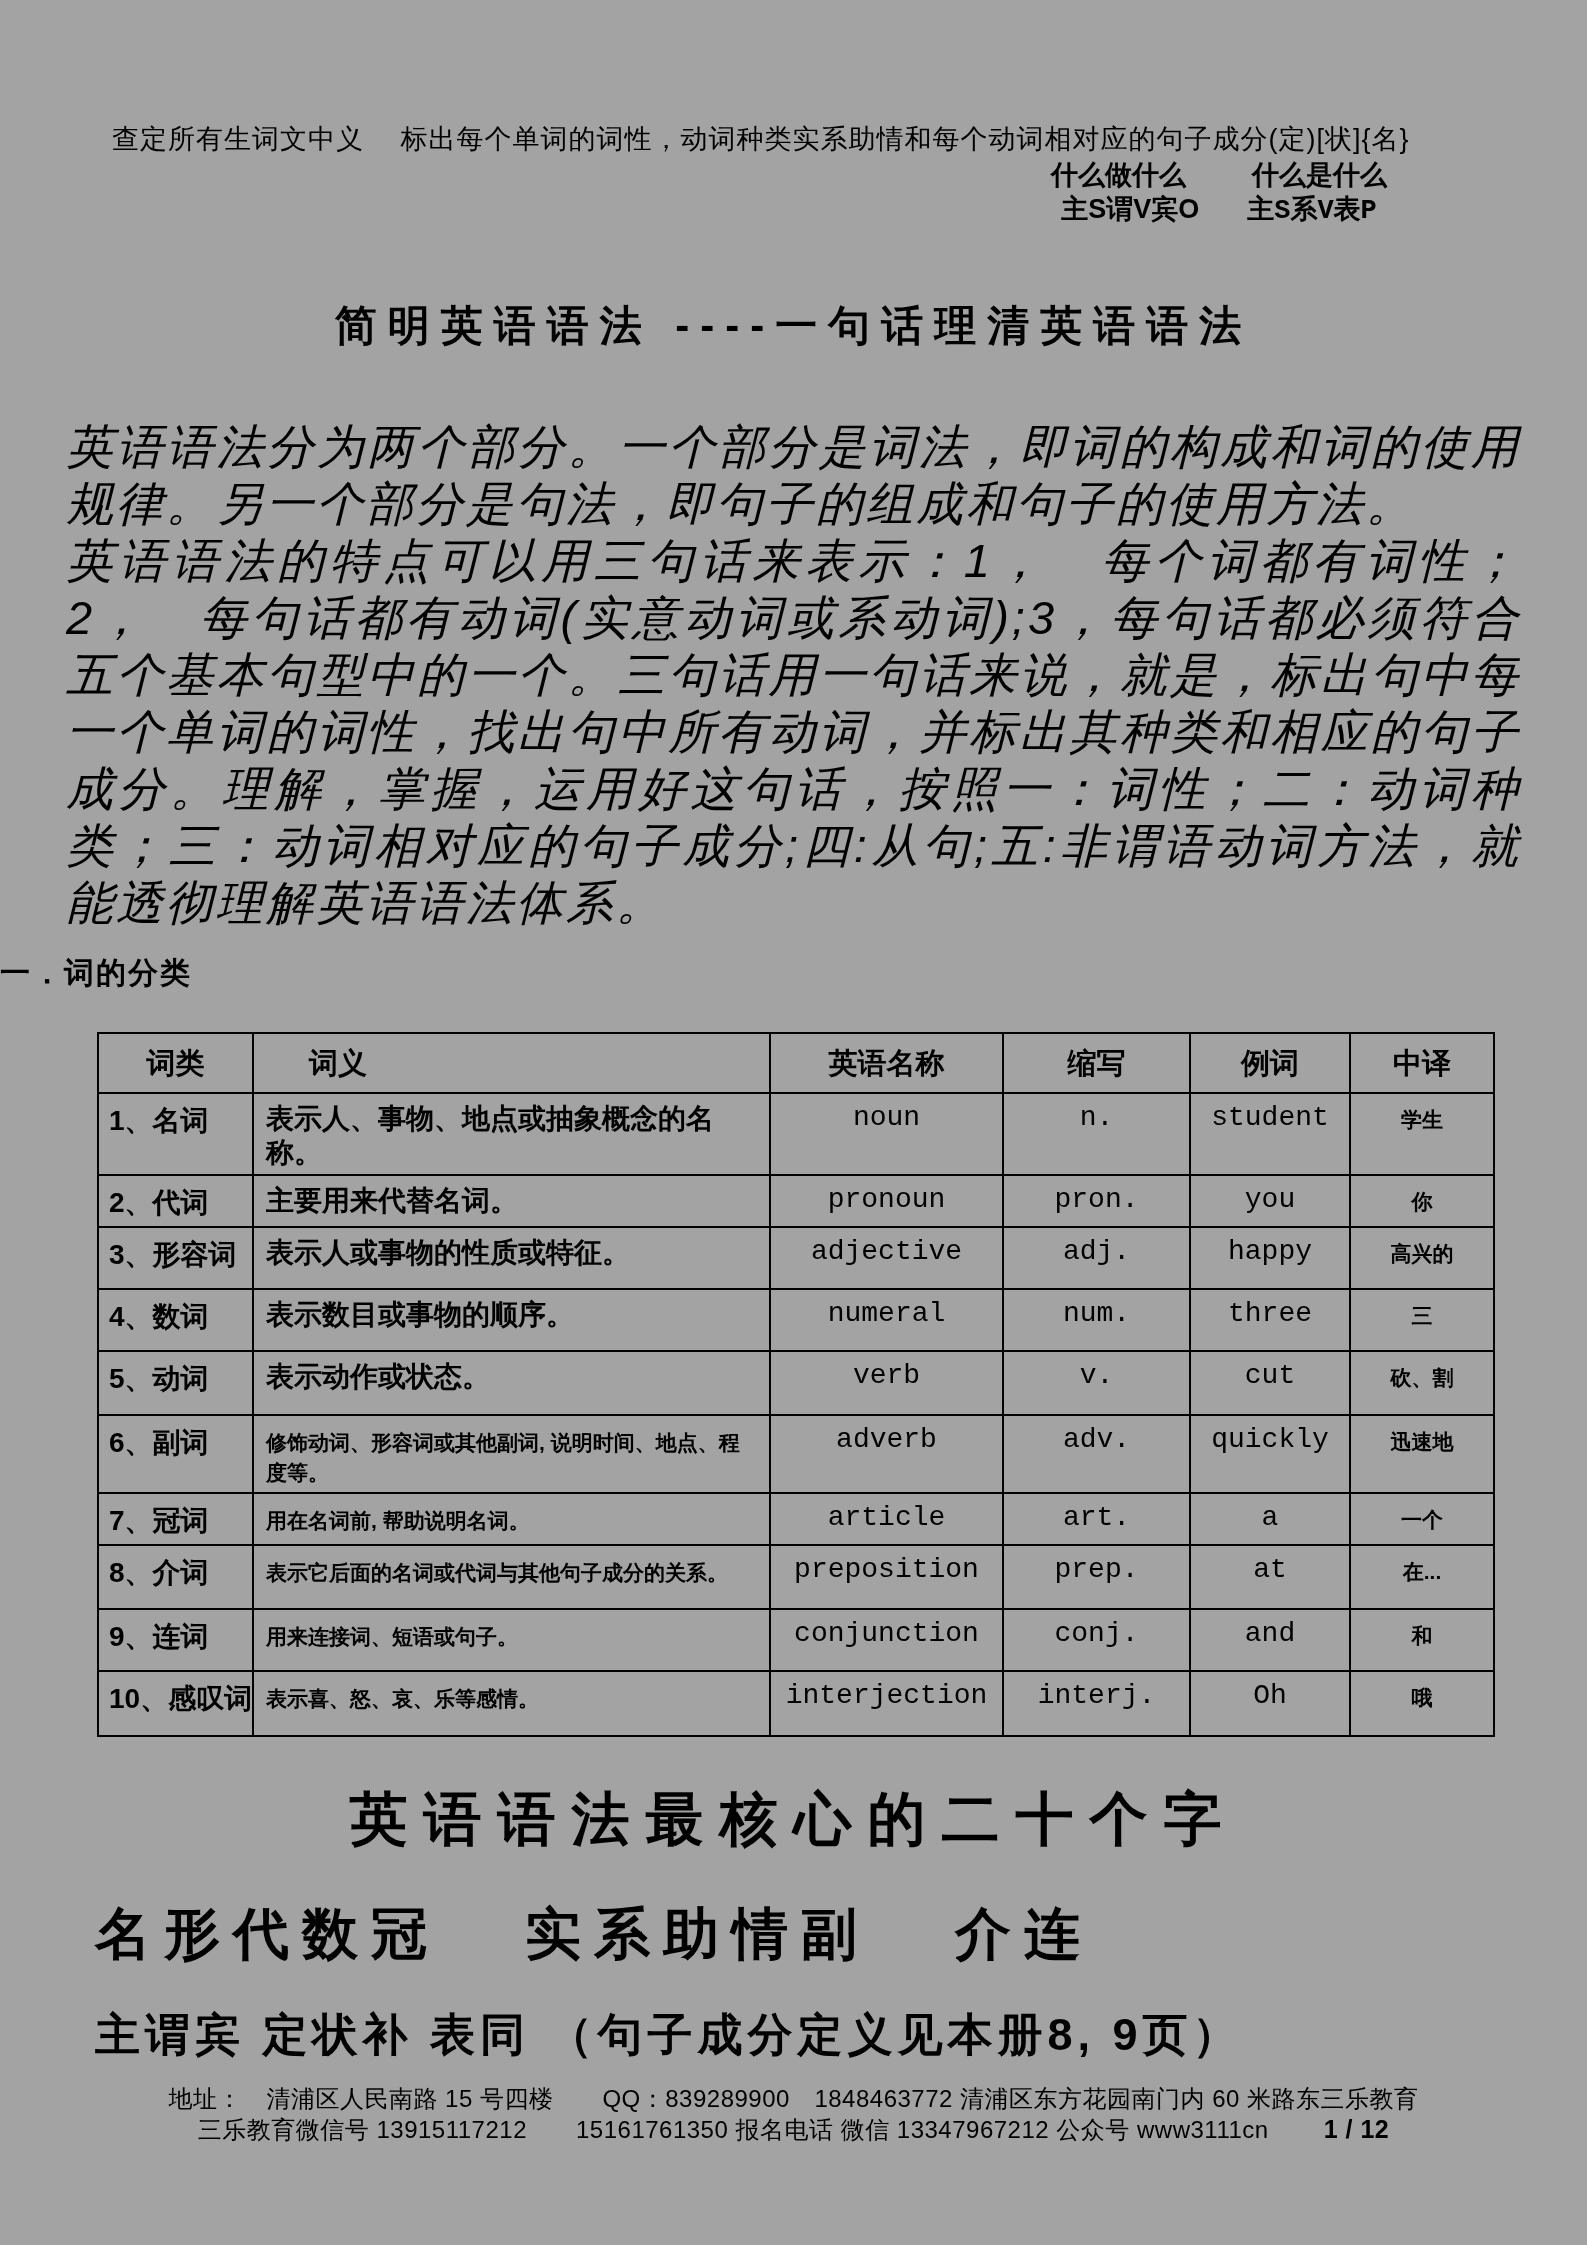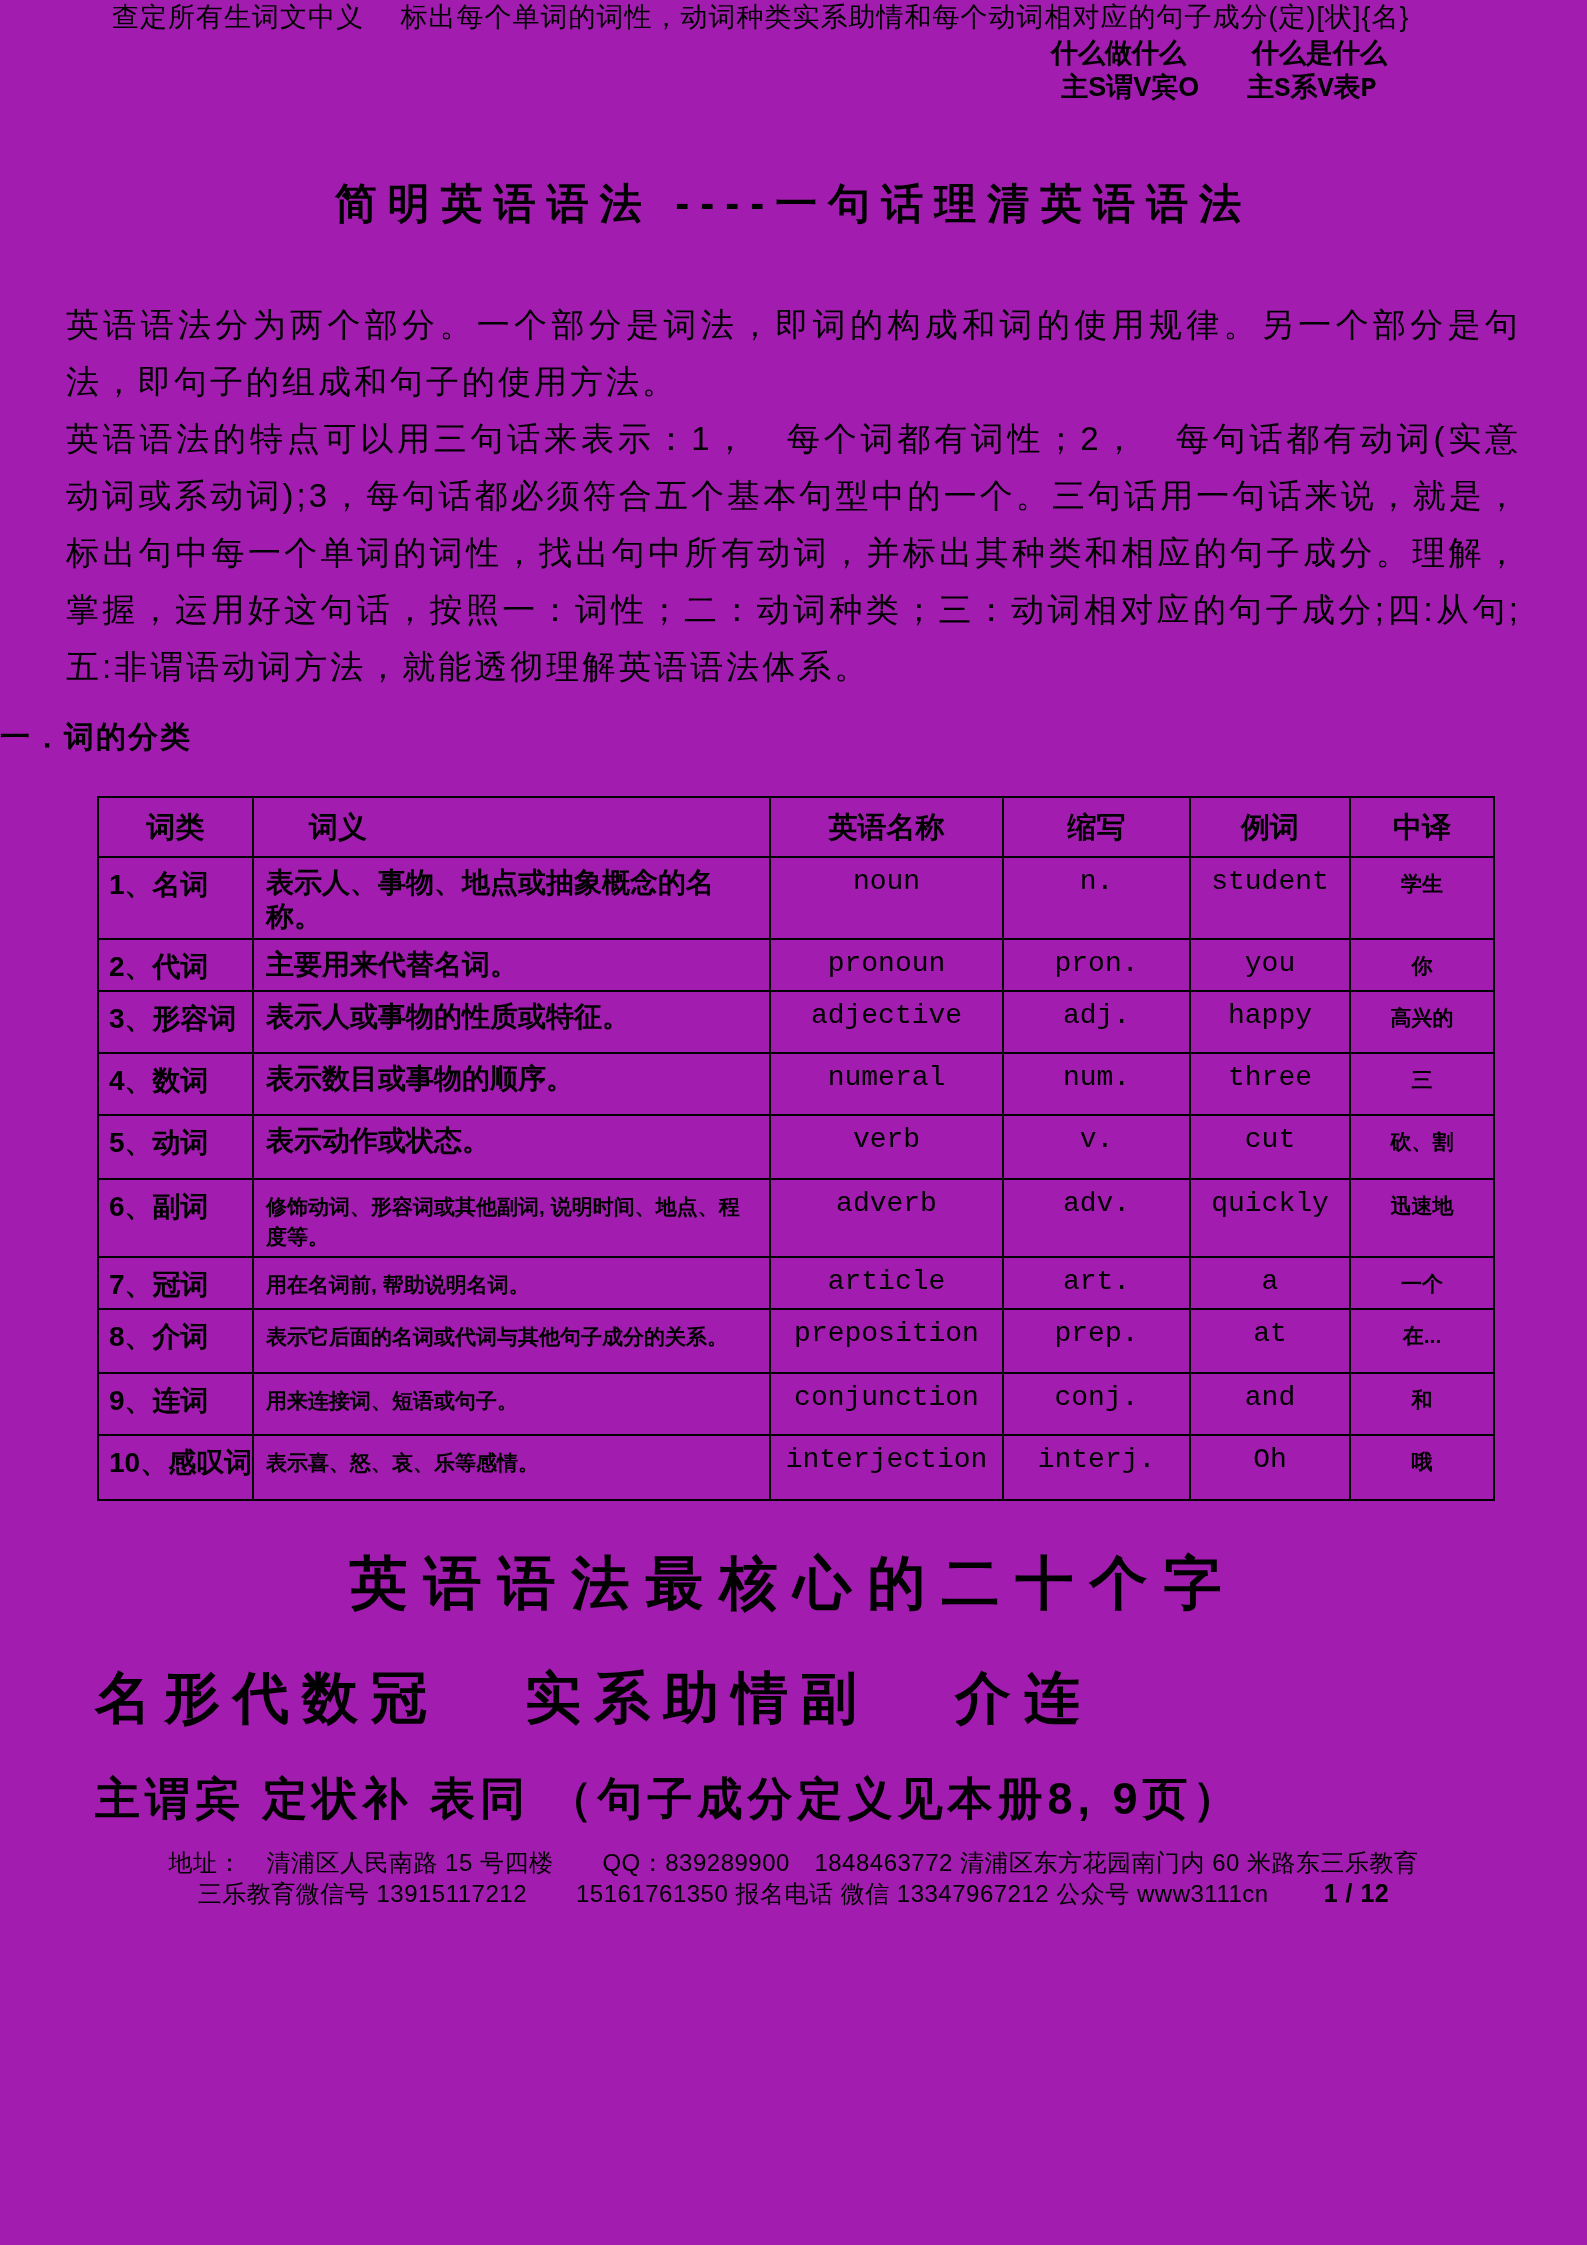--- a/index.html
+++ b/index.html
@@ -1,30 +1,30 @@
 <!DOCTYPE html>
 <html><head>
 <meta charset="utf-8">
 <style>
   html,body{margin:0;padding:0;background:#ffffff;}
   .page{
     width:1587px;height:2245px;box-sizing:border-box;
-    background:#a21caf;color:#000;
+    background:#a3a3a3;color:#000;
     font-family:"Liberation Sans","DejaVu Sans",sans-serif;
-    overflow:hidden;position:relative;
+    padding-top:122px;overflow:hidden;position:relative;
   }
   
   .annot-1{margin-left:112px;margin-right:60px;font-size:27px;line-height:34px;letter-spacing:1px;}
   .annot-right{width:max-content;margin:2px 200px 0 auto;text-align:center;font-size:27px;line-height:34px;font-weight:bold;}
   .annot-right .sp2{margin-left:66px;}
   .annot-right .sp3{margin-left:48px;font-family:Liberation Mono, monospace;}
   
   .doc-title{margin-top:70px;text-align:center;font-size:42px;font-weight:bold;letter-spacing:11px;}
   
-  .intro{margin:64px 66px 0 66px;font-size:33px;line-height:57px;letter-spacing:3px;text-align:justify;}
+  .intro{margin:64px 66px 0 66px;font-size:47px;line-height:57px;letter-spacing:3px;text-align:justify;font-style:italic;}
   .intro p{margin:0;}
   
   .section-heading{margin-top:22px;text-align:left;font-size:30px;font-weight:600;letter-spacing:2px;}
   .section-subtext{margin-top:8px;text-align:center;font-size:29px;font-weight:500;letter-spacing:1px;}
   
   table.wc{border-collapse:collapse;table-layout:fixed;width:1396px;margin:38px 0 0 97px;font-weight:600;}
   .wc col.w0{width:155px;} .wc col.w1{width:517px;} .wc col.w2{width:233px;}
   .wc col.w3{width:187px;} .wc col.w4{width:160px;} .wc col.w5{width:144px;}
   .wc th,.wc td{border:2.5px solid #000;vertical-align:top;padding:8px 4px 4px 4px;}
   .wc th{font-size:29px;font-weight:600;text-align:center;padding-top:10px;}

